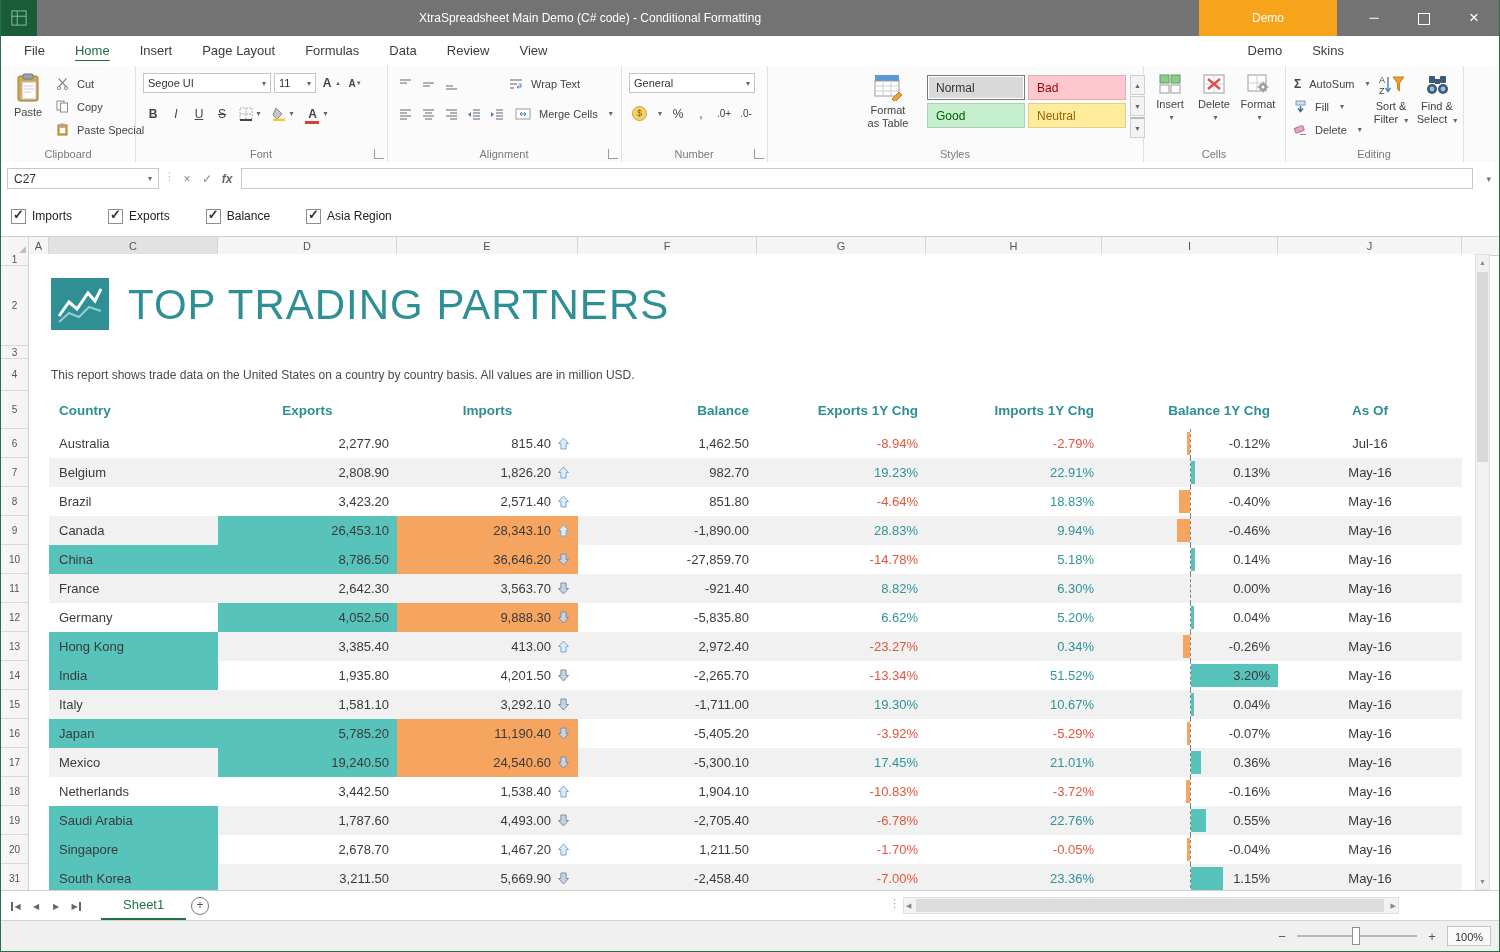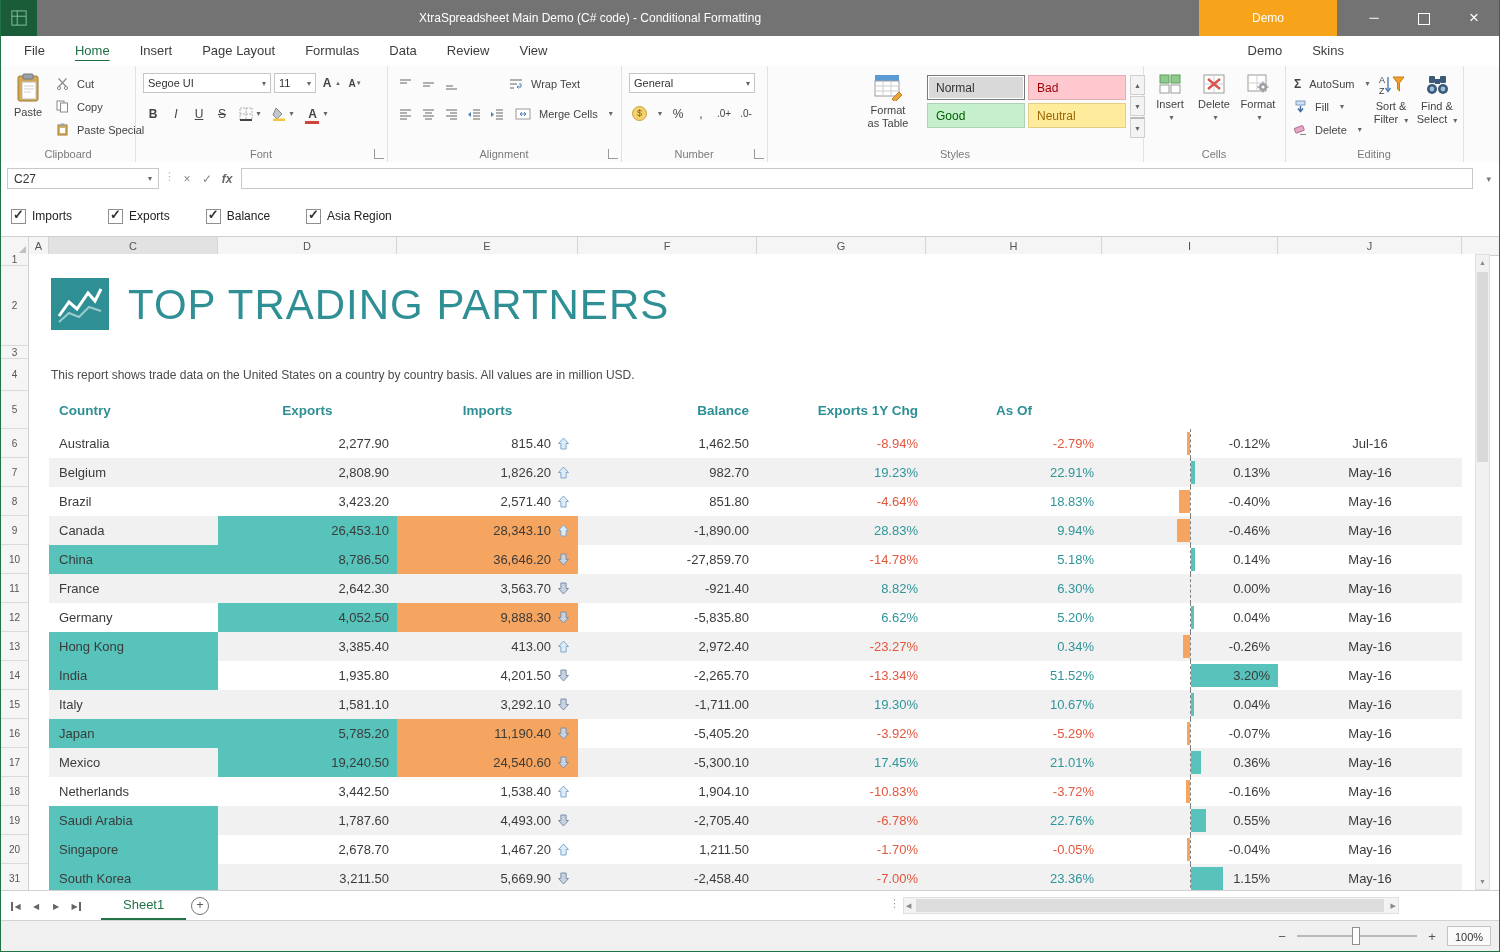--- a/index.html
+++ b/index.html
@@ -564,20 +564,22 @@
       </div>
       <div id="report-title">TOP TRADING PARTNERS</div>
       <div id="report-subtitle">This report shows trade data on the United States on a country by country basis. All values are in million USD.</div>
       <div id="sheet-table">
           <div class="trow thead" style="grid-template-columns: 169px 179px 181px 179px 169px 176px 176px 184px;">
             <div class="hcell al-left">Country</div>
             <div class="hcell al-center">Exports</div>
             <div class="hcell al-center">Imports</div>
             <div class="hcell al-right">Balance</div>
             <div class="hcell al-right">Exports 1Y Chg</div>
+            <div class="hcell al-right">Imports 1Y Chg</div>
+            <div class="hcell al-right">Balance 1Y Chg</div>
             <div class="hcell al-center">As Of</div>
           </div>
           <div class="trow" style="grid-template-columns: 169px 179px 181px 179px 169px 176px 176px 184px;">
             <div class="cell al-left">Australia</div>
             <div class="cell al-right">2,277.90</div>
             <div class="cell al-right">
               <span class="impval">815.40</span>
               <span class="arrow">
                 <svg width="13" height="13" viewBox="0 0 12 13">
                   <path d="M6 1 L11 6.5 H8.6 V12 H3.4 V6.5 H1 Z" fill="#ddecf7" stroke="#7fa9cc" stroke-width="1"></path>

